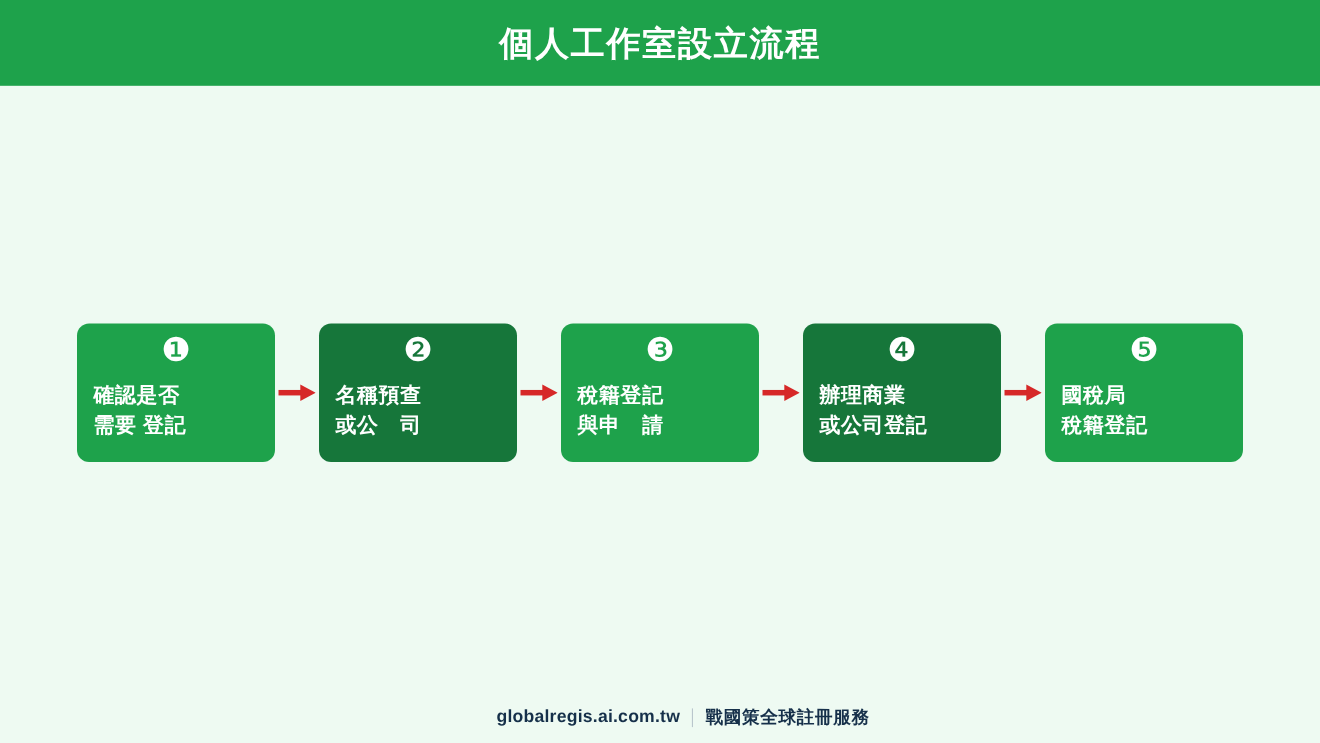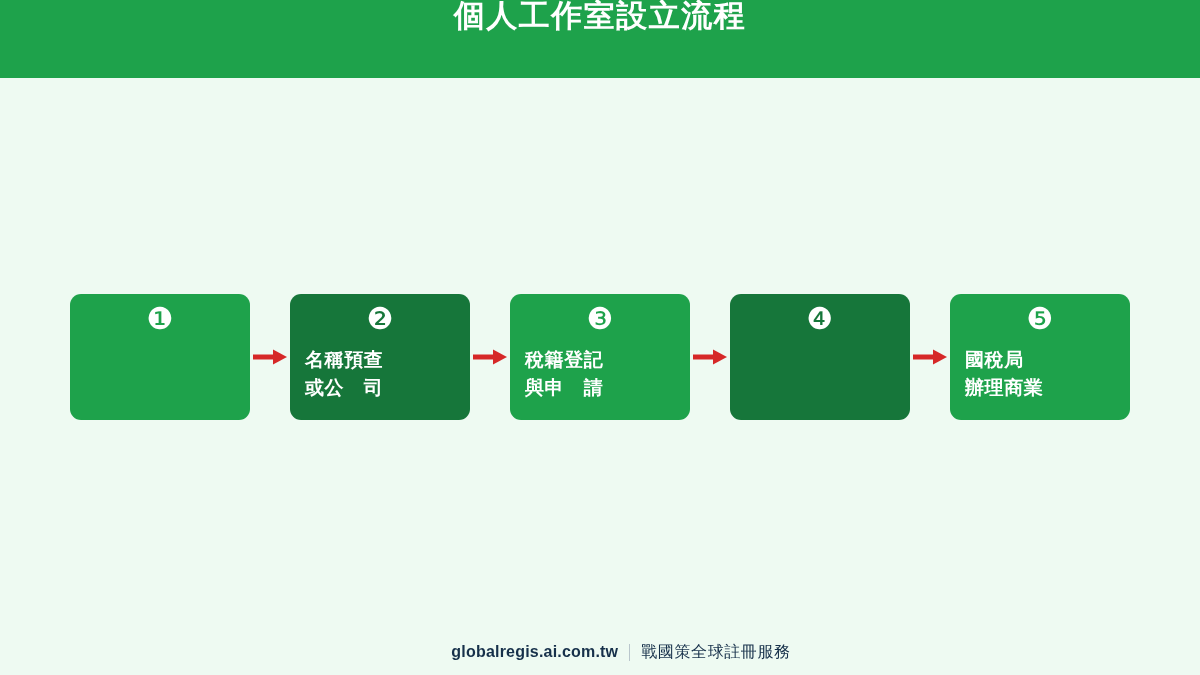--- a/index.html
+++ b/index.html
@@ -26,20 +26,21 @@
 
   
   .header-bar {
     position: absolute;
     left: 0;
     top: 0;
     width: 1200px;
     height: 78px;
     background: #1ea24b;
     display: flex;
+    align-items: center;
     justify-content: center;
   }
   .header-title {
     color: #ffffff;
     font-size: 31px;
     font-weight: bold;
     letter-spacing: 1.5px;
     line-height: 1;
     white-space: nowrap;
     font-family: "Liberation Sans", "DejaVu Sans", sans-serif;
@@ -132,38 +133,40 @@
   .footer-sep {
     display: inline-block;
     width: 1px;
     height: 17px;
     background: #b9c6cc;
     margin: 0 11px;
   }
   .footer-brand {
     color: #16304a;
     font-size: 16px;
-    font-weight: normal;
+    font-weight: bold;
     letter-spacing: 0.6px;
     font-family: "Liberation Sans", "DejaVu Sans", sans-serif;
   }
 </style>
 </head>
 <body>
 
 <div class="page">
 
   <div class="header-bar">
     <div class="header-title">個人工作室設立流程</div>
   </div>
 
   <div class="flow-row">
 
     <div class="step-box tone-light">
       <div class="step-badge">❶</div>
+      <div class="step-text">確認是否
+需要  登記</div>
     </div>
 
     <div class="arrow">
       <svg width="34" height="16" viewBox="0 0 34 16" aria-hidden="true">
         <rect x="0" y="5.5" width="22" height="5" fill="#d62828"></rect>
         <polygon points="20,0.5 34,8 20,15.5" fill="#d62828"></polygon>
       </svg>
     </div>
 
     <div class="step-box tone-dark">
@@ -187,33 +190,35 @@
 
     <div class="arrow">
       <svg width="34" height="16" viewBox="0 0 34 16" aria-hidden="true">
         <rect x="0" y="5.5" width="22" height="5" fill="#d62828"></rect>
         <polygon points="20,0.5 34,8 20,15.5" fill="#d62828"></polygon>
       </svg>
     </div>
 
     <div class="step-box tone-dark">
       <div class="step-badge">❹</div>
+      <div class="step-text">辦理商業
+或公司登記</div>
     </div>
 
     <div class="arrow">
       <svg width="34" height="16" viewBox="0 0 34 16" aria-hidden="true">
         <rect x="0" y="5.5" width="22" height="5" fill="#d62828"></rect>
         <polygon points="20,0.5 34,8 20,15.5" fill="#d62828"></polygon>
       </svg>
     </div>
 
     <div class="step-box tone-light">
       <div class="step-badge">❺</div>
       <div class="step-text">國稅局
-辦理商業</div>
+稅籍登記</div>
     </div>
 
   </div>
 
   <div class="footer">
     <span class="footer-domain">globalregis.ai.com.tw</span>
     <span class="footer-sep"></span>
     <span class="footer-brand">戰國策全球註冊服務</span>
   </div>
 

